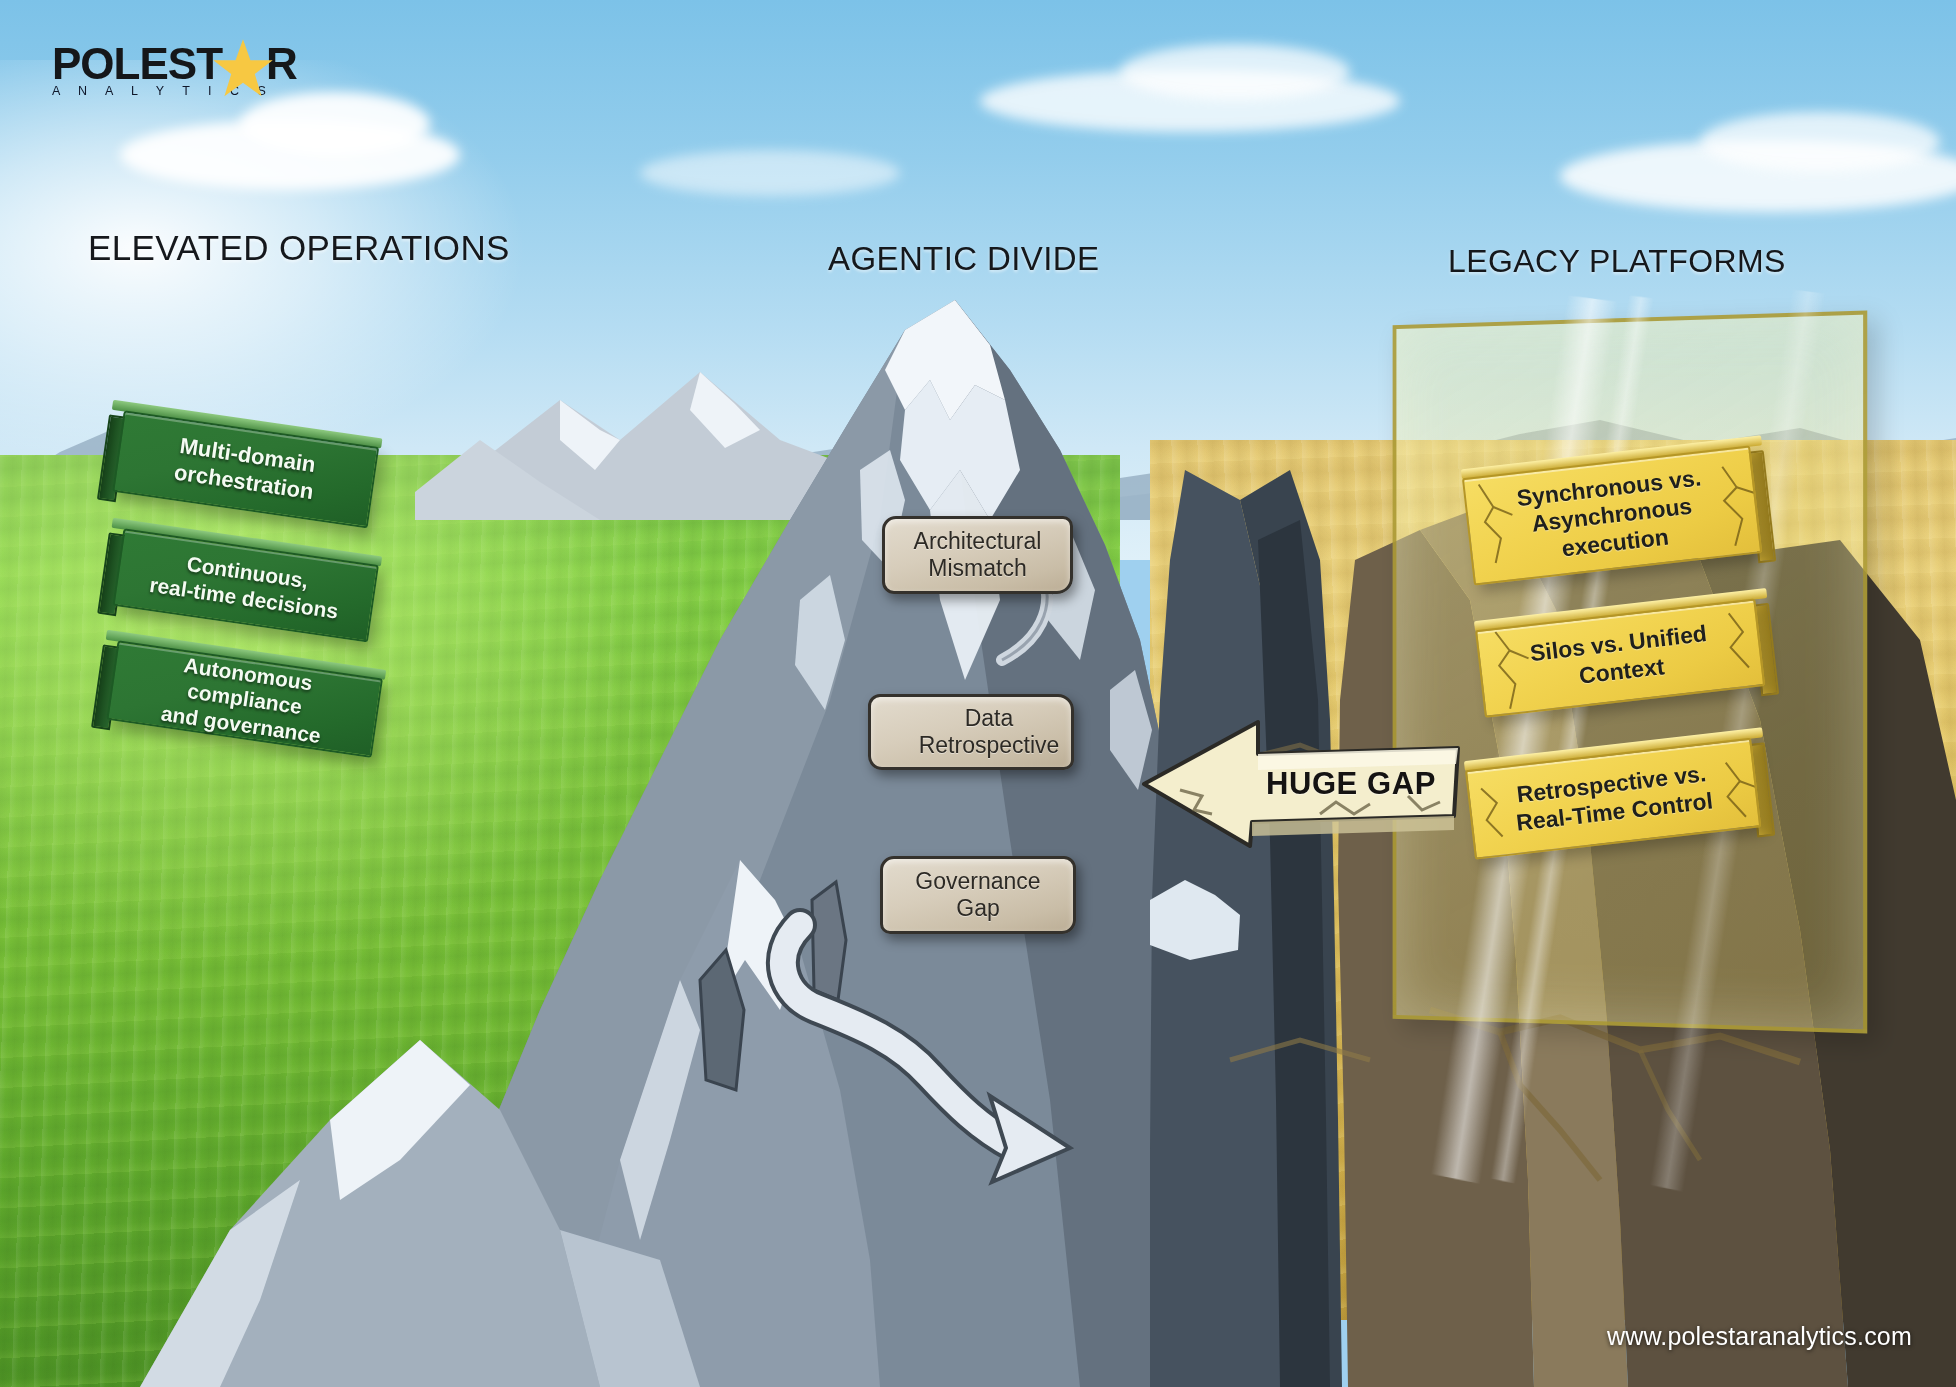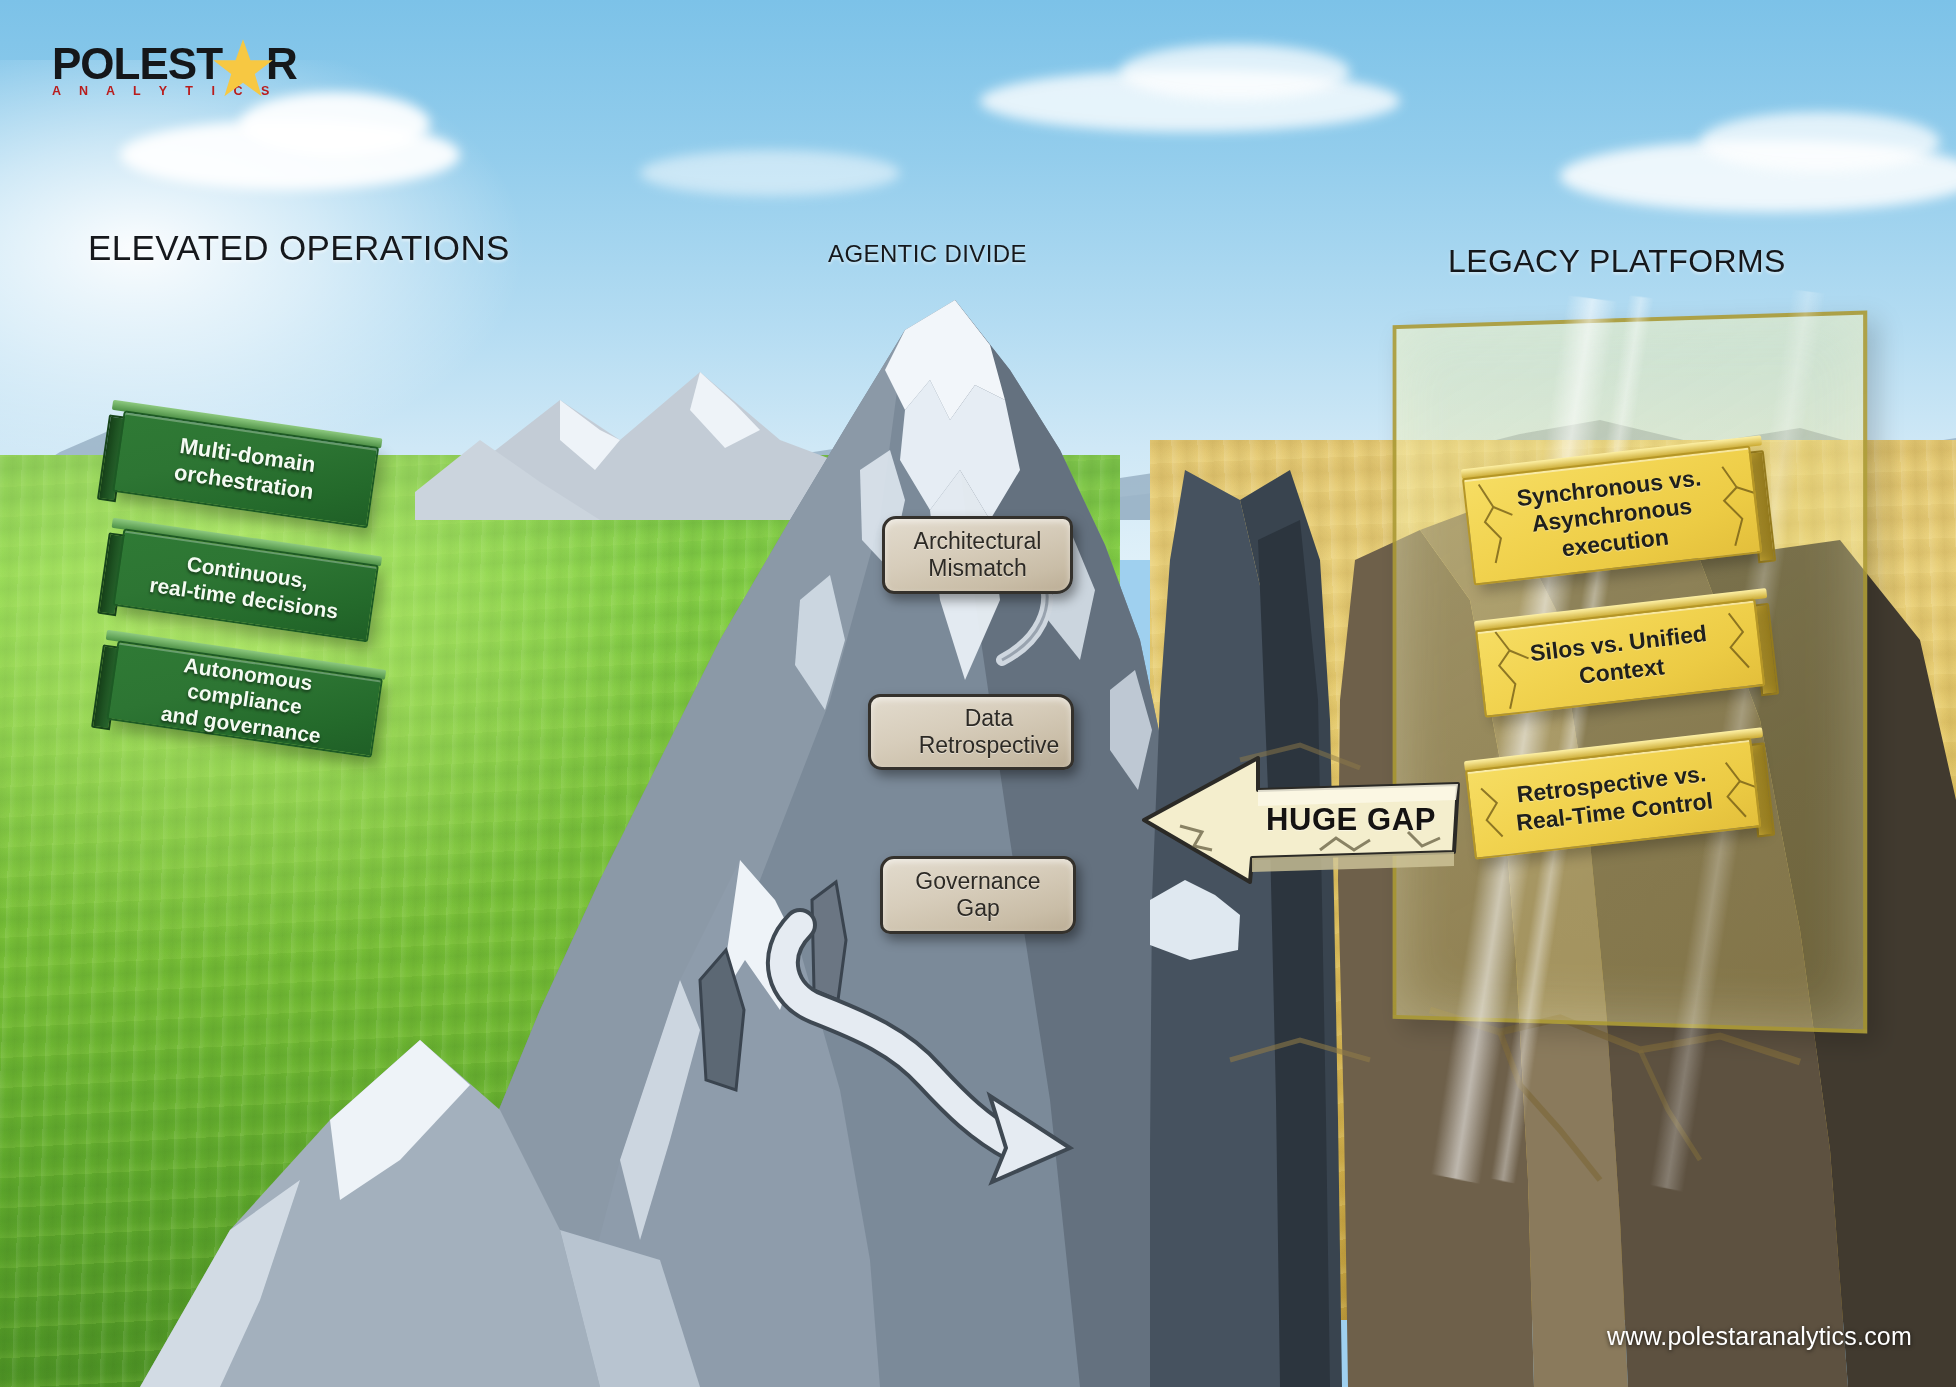--- a/index.html
+++ b/index.html
@@ -49,27 +49,27 @@
         repeating-linear-gradient(-2deg, rgba(250,230,150,.25) 0px, rgba(250,230,150,0) 10px, rgba(150,110,30,.10) 20px, rgba(150,110,30,0) 34px);
       opacity:.9;}
 
   
   .mountains{position:absolute;left:0;top:0;width:1956px;height:1387px;}
 
   
   .heading{position:absolute;color:#15181c;font-weight:normal;letter-spacing:.4px;
      text-shadow:0 2px 3px rgba(255,255,255,.55);white-space:nowrap;}
   #h-left{left:88px;top:228px;font-size:35px;}
-  #h-center{left:828px;top:240px;font-size:24px;}
+  #h-center{left:828px;top:240px;font-size:33px;}
   #h-right{left:1448px;top:243px;font-size:32px;}
 
   
   .logo{position:absolute;left:52px;top:42px;height:62px;}
   .logo-word{position:relative;font-size:44px;font-weight:900;color:#15171a;letter-spacing:-1px;line-height:44px;}
-  .logo-sub{position:relative;font-size:12.5px;font-weight:700;color:#b91c1c;letter-spacing:7.5px;margin-top:-2px;}
+  .logo-sub{position:relative;font-size:12.5px;font-weight:400;color:#0f172a;letter-spacing:7.5px;margin-top:-2px;}
   .logo-star{position:absolute;left:160px;top:-4px;width:62px;height:62px;}
 
   
   .gsign{position:absolute;transform-origin:left center;}
   .gsign .face{position:relative;
       background:linear-gradient(160deg,#2f7a35 0%,#2d7533 40%,#246a2b 75%,#1f5f26 100%);
       border:2px solid #1d5a24;border-radius:3px;
       box-shadow: inset 0 2px 0 rgba(255,255,255,.28), 6px 8px 14px rgba(0,0,0,.28);
       display:flex;align-items:center;justify-content:center;text-align:center;}
   .gsign .edge{position:absolute;left:-14px;top:6px;width:15px;height:100%;
@@ -135,21 +135,21 @@
   #ysign1 .face{height:104px;}
   #ysign1 .txt{font-size:23px;}
   #ysign2{left:1480px;top:630px;width:282px;transform:rotate(-6.5deg);}
   #ysign2 .face{height:84px;}
   #ysign2 .txt{font-size:23px;}
   #ysign3{left:1470px;top:770px;width:288px;transform:rotate(-6.5deg);}
   #ysign3 .face{height:86px;}
   #ysign3 .txt{font-size:23px;}
 
   
-  #huge-gap{position:absolute;left:1140px;top:754px;width:320px;height:130px;}
+  #huge-gap{position:absolute;left:1140px;top:718px;width:320px;height:130px;}
   #huge-gap .label{position:absolute;left:106px;top:48px;width:210px;text-align:center;
       color:#151312;font-weight:bold;font-size:31px;letter-spacing:.6px;
       text-shadow:0 1px 1px rgba(255,255,255,.5);}
 
   
   #site-url{position:absolute;right:44px;bottom:36px;color:#ffffff;font-size:25px;
       letter-spacing:.2px;text-shadow:0 1px 4px rgba(0,0,0,.75);}
 </style>
 </head>
 <body>

